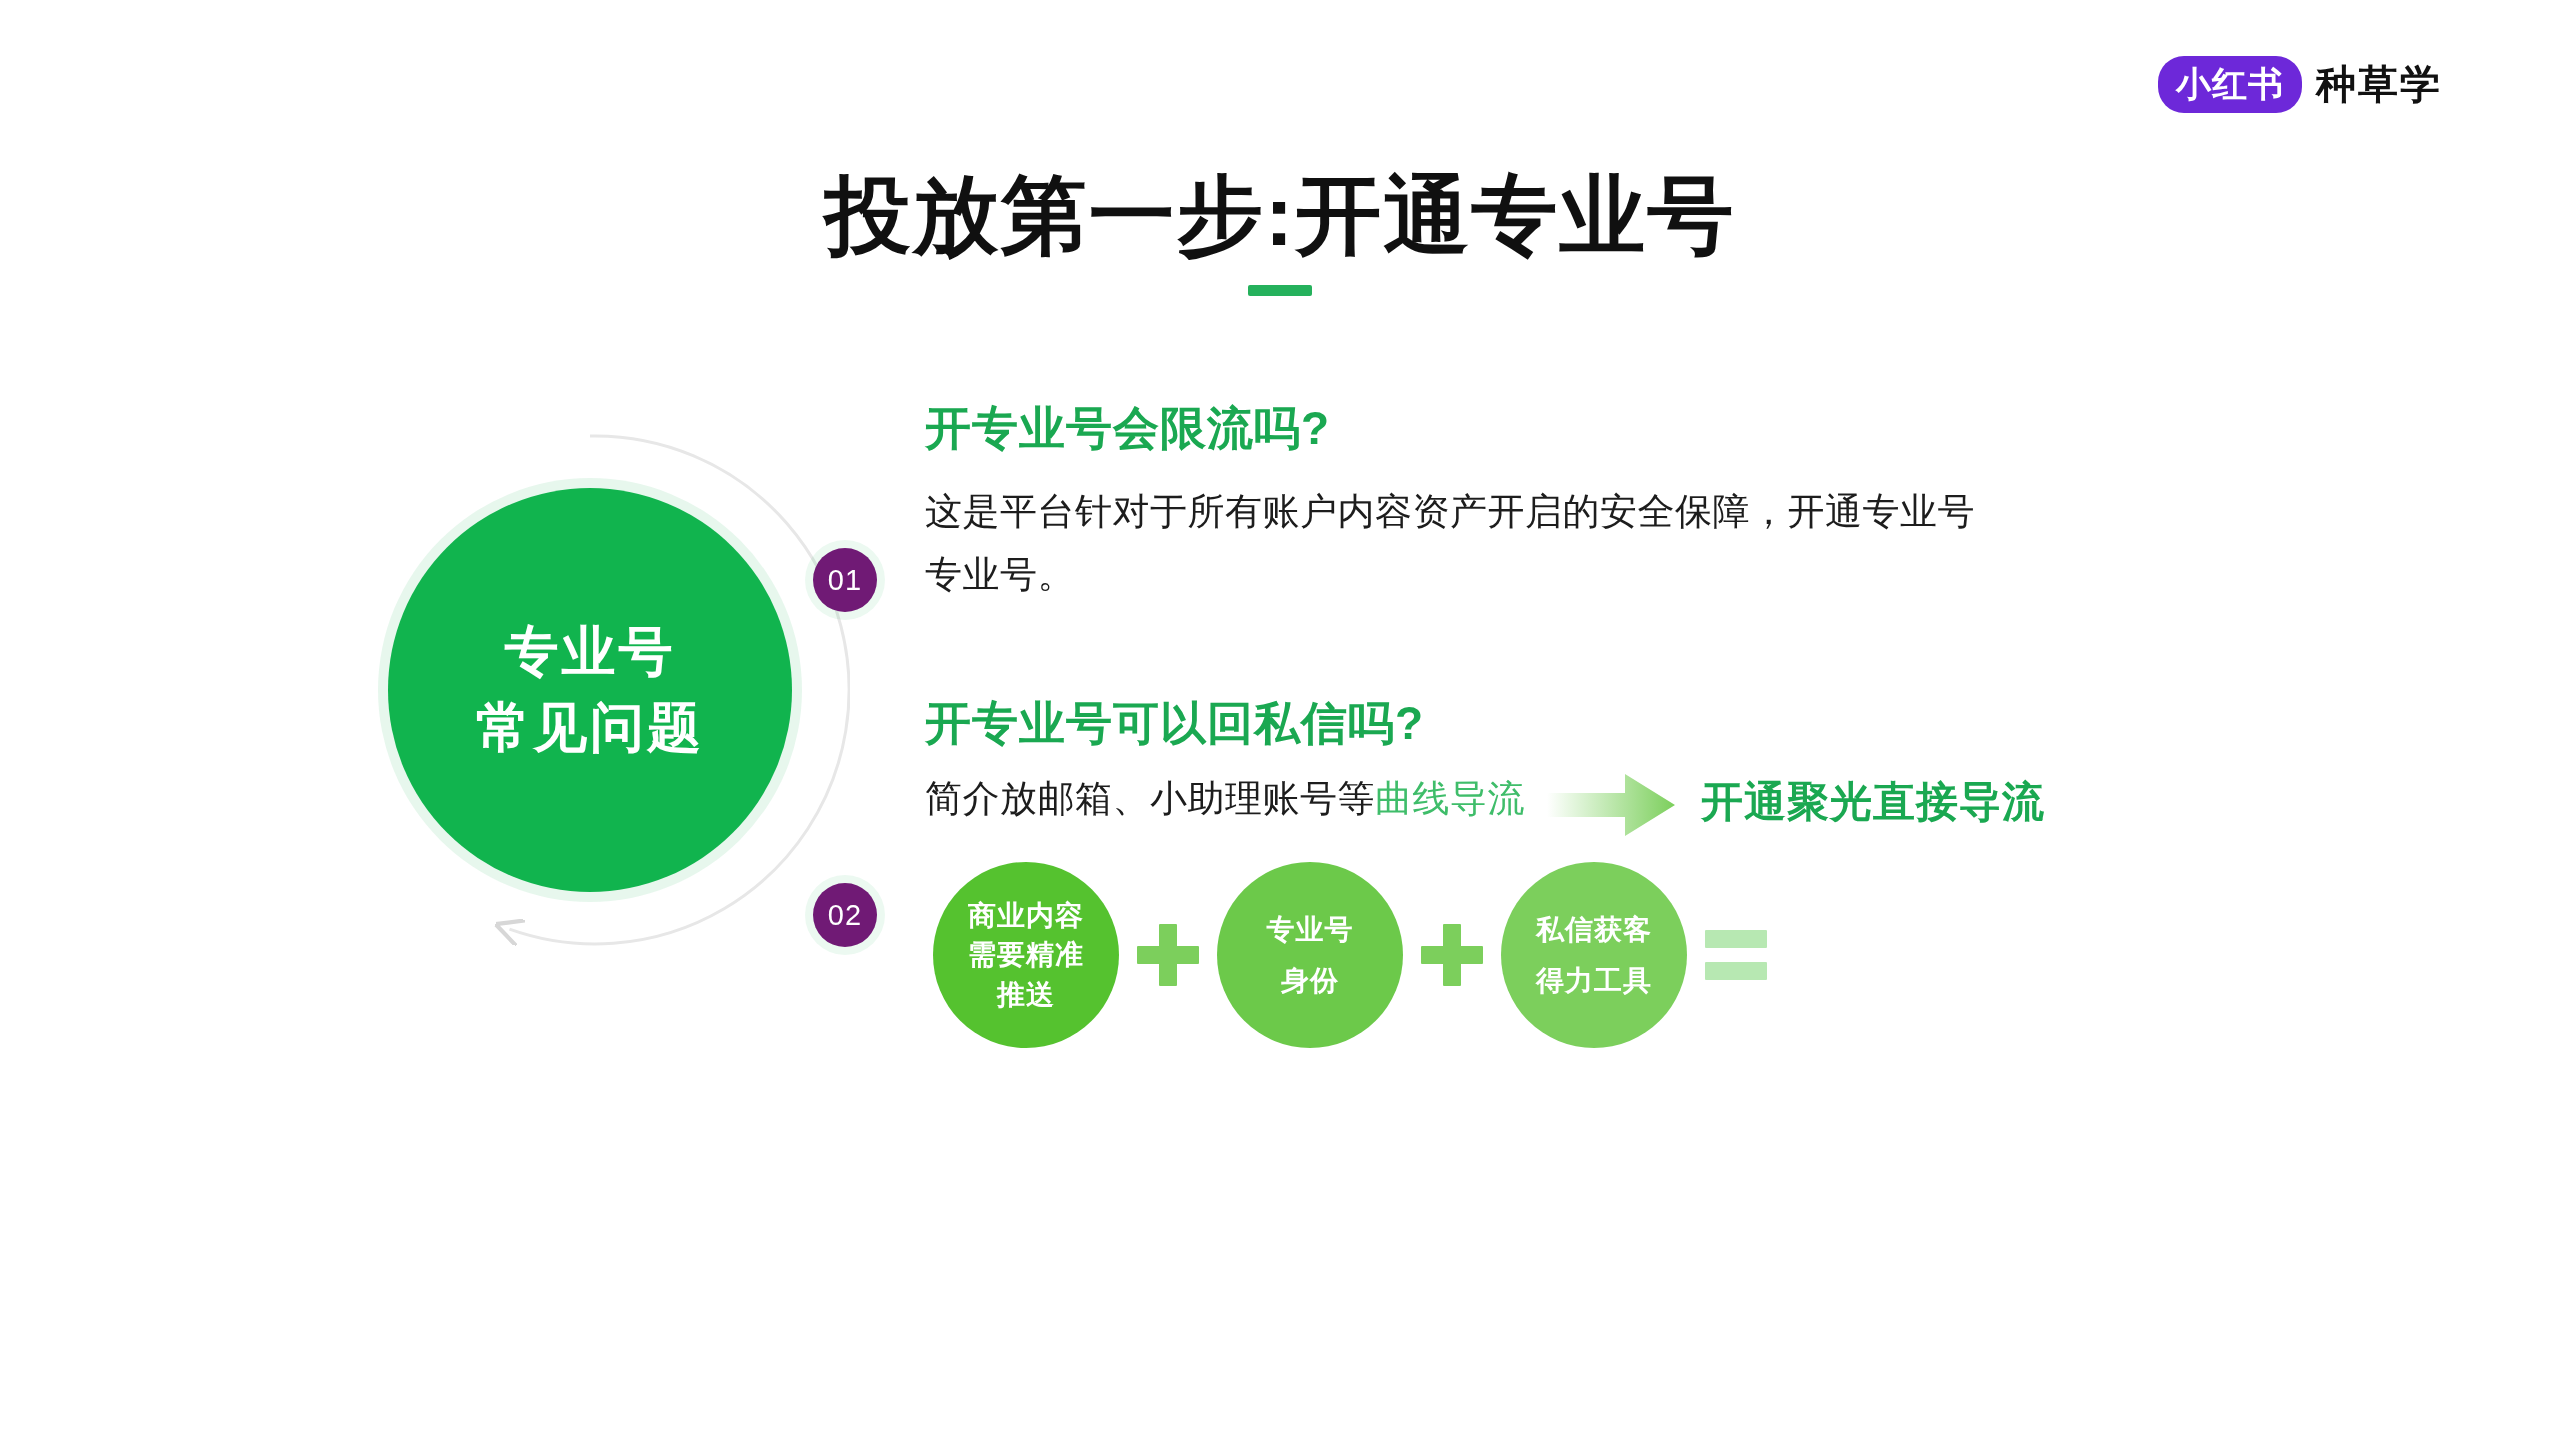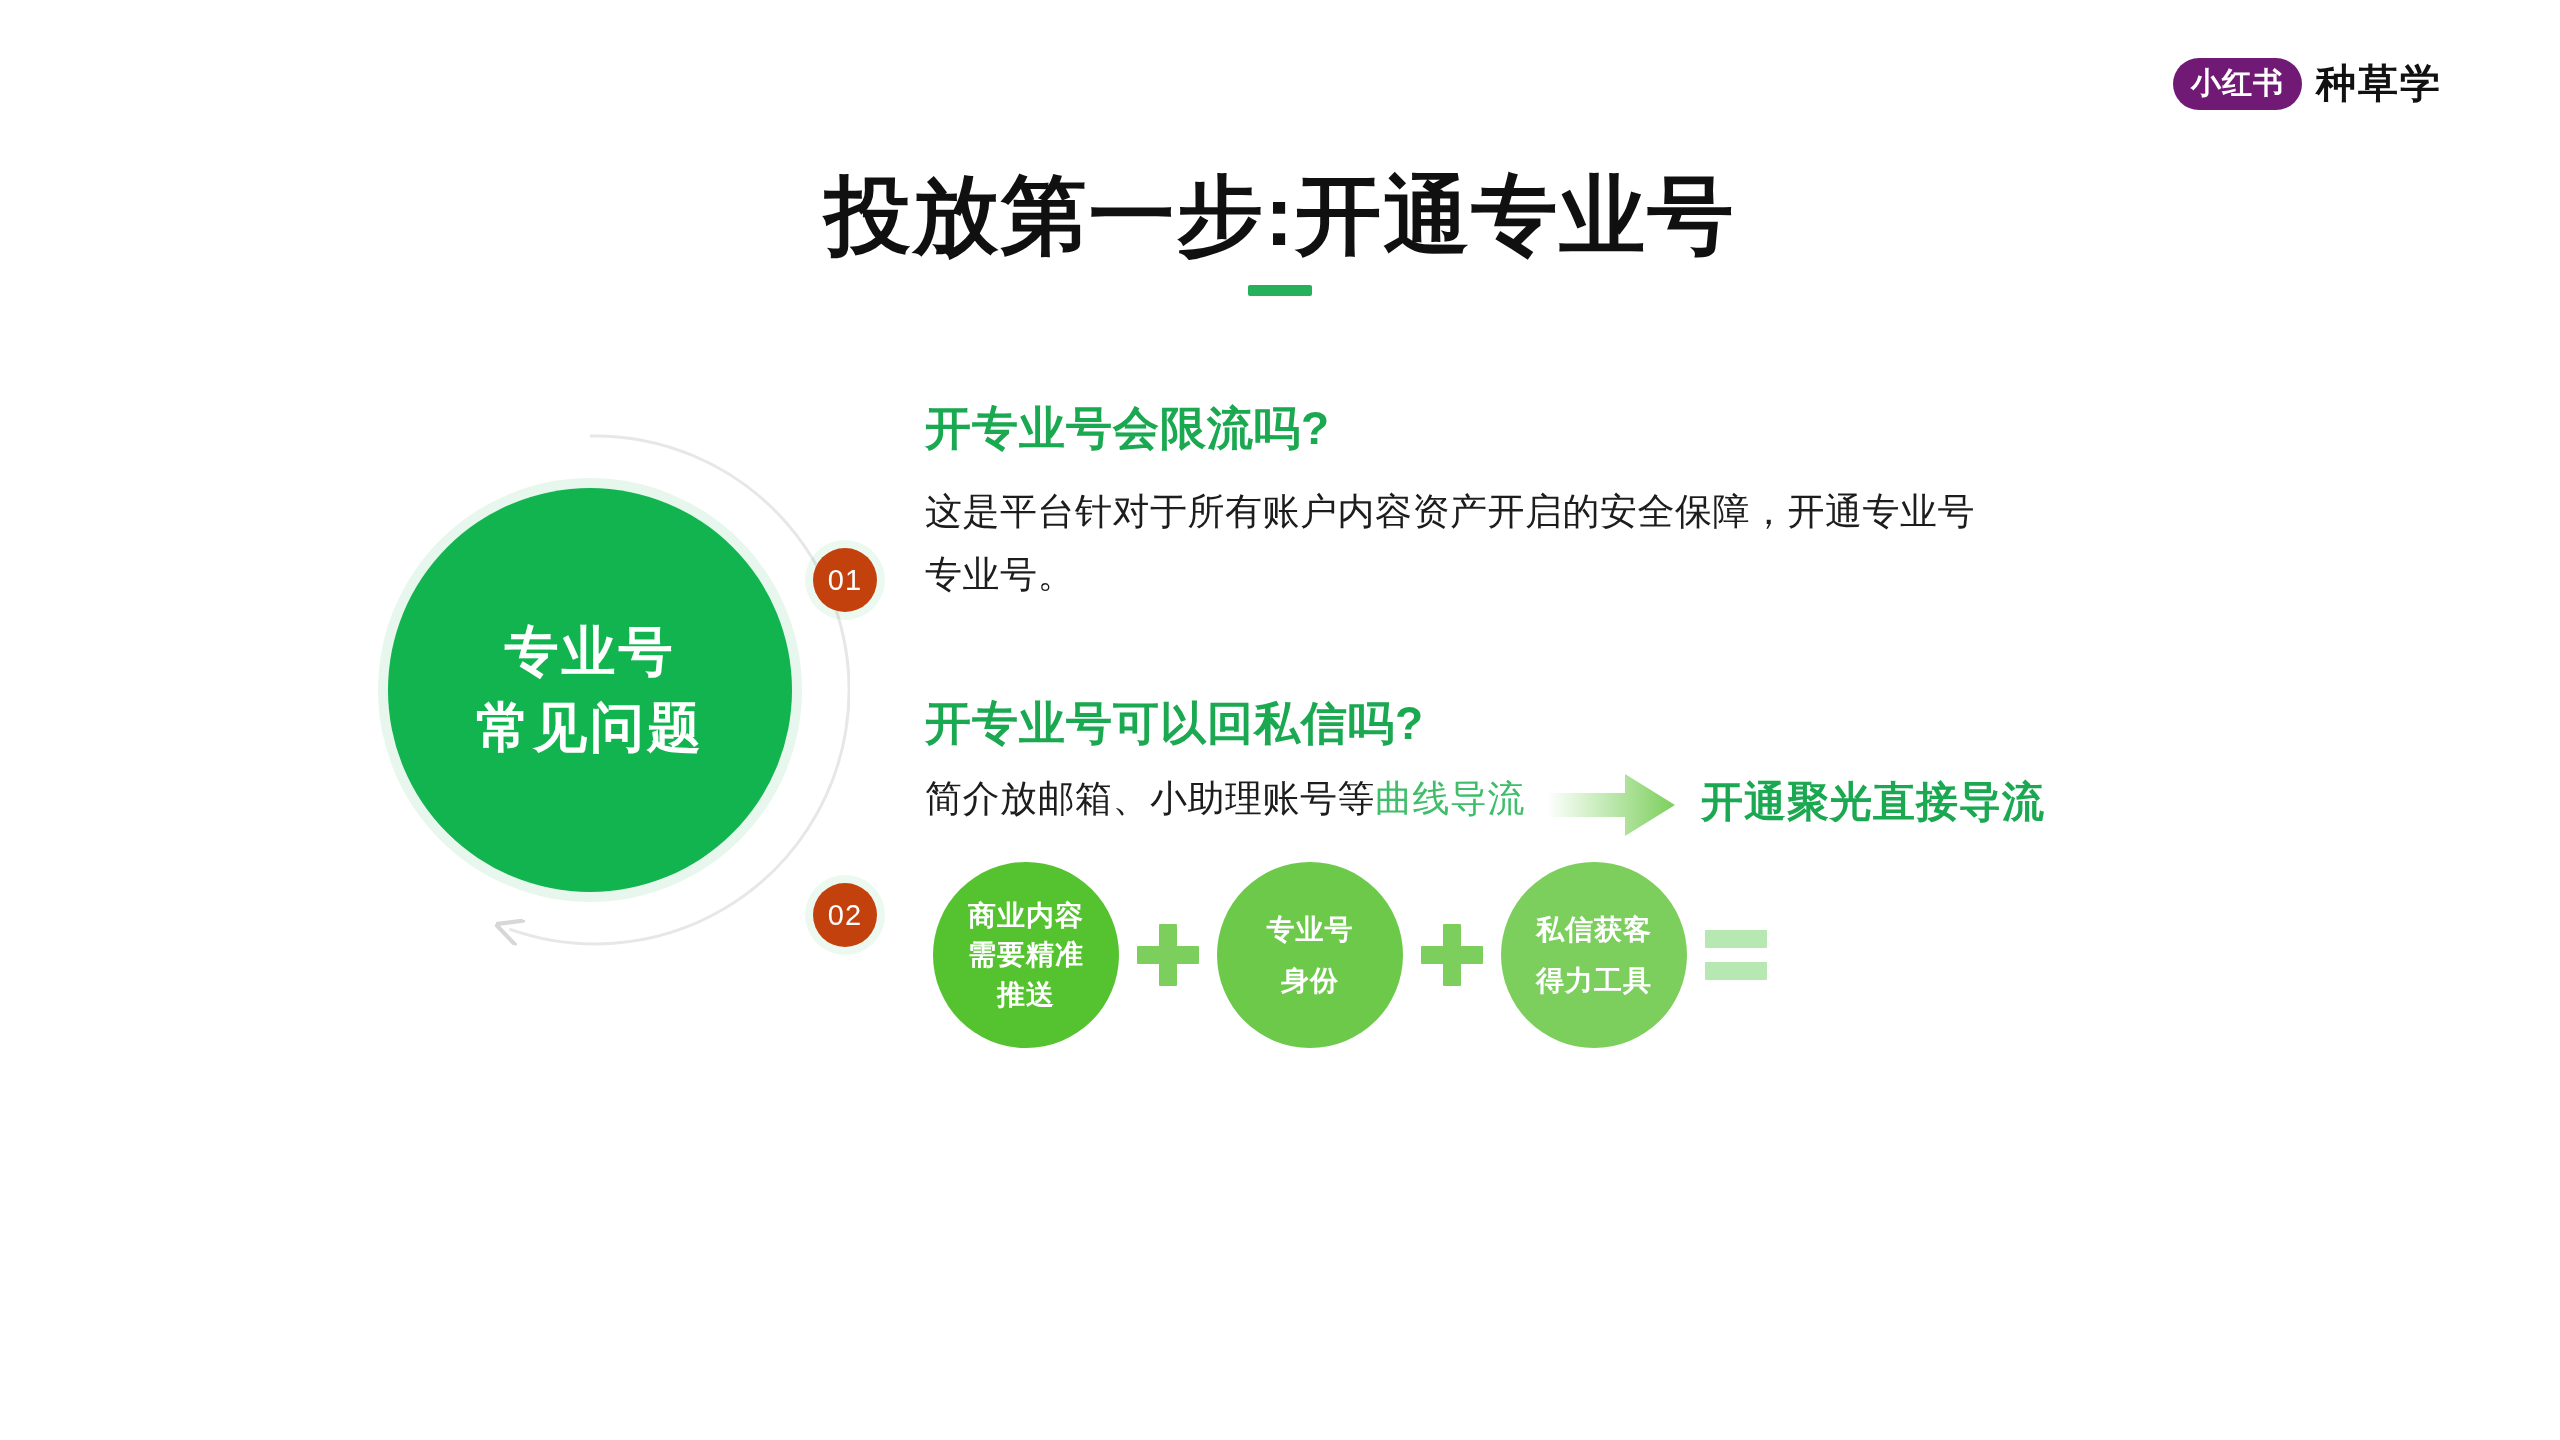--- a/index.html
+++ b/index.html
@@ -26,24 +26,24 @@
     top: 56px;
     right: 118px;
     display: flex;
     align-items: center;
     gap: 14px;
   }
   #brand .badge {
     display: flex;
     align-items: center;
     justify-content: center;
-    background: #701a75;
+    background: #6d28d9;
     color: #ffffff;
     font-weight: 700;
-    font-size: 30px;
+    font-size: 35px;
     line-height: 1;
     padding: 10px 18px 12px;
     border-radius: 26px;
     letter-spacing: 1px;
   }
   #brand .brandword {
     font-size: 40px;
     font-weight: 700;
     color: #111111;
     letter-spacing: 2px;
@@ -107,21 +107,21 @@
     letter-spacing: 3px;
     line-height: 1.22;
   }
 
   
   .step-badge {
     position: absolute;
     width: 64px;
     height: 64px;
     border-radius: 50%;
-    background: #c2410c;
+    background: #701a75;
     color: #ffffff;
     display: flex;
     align-items: center;
     justify-content: center;
     font-size: 29px;
     letter-spacing: 1px;
     box-shadow: 0 0 0 8px rgba(17,180,78,0.08);
   }
   #badge-01 { left: 813px; top: 548px; }
   #badge-02 { left: 813px; top: 883px; }

